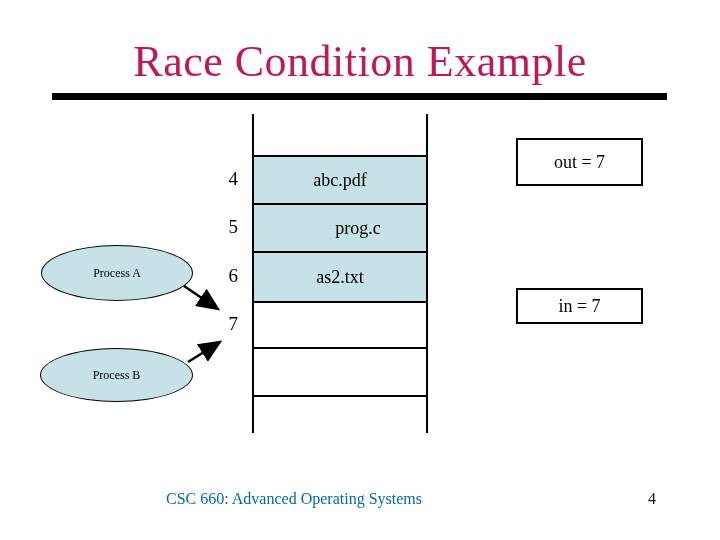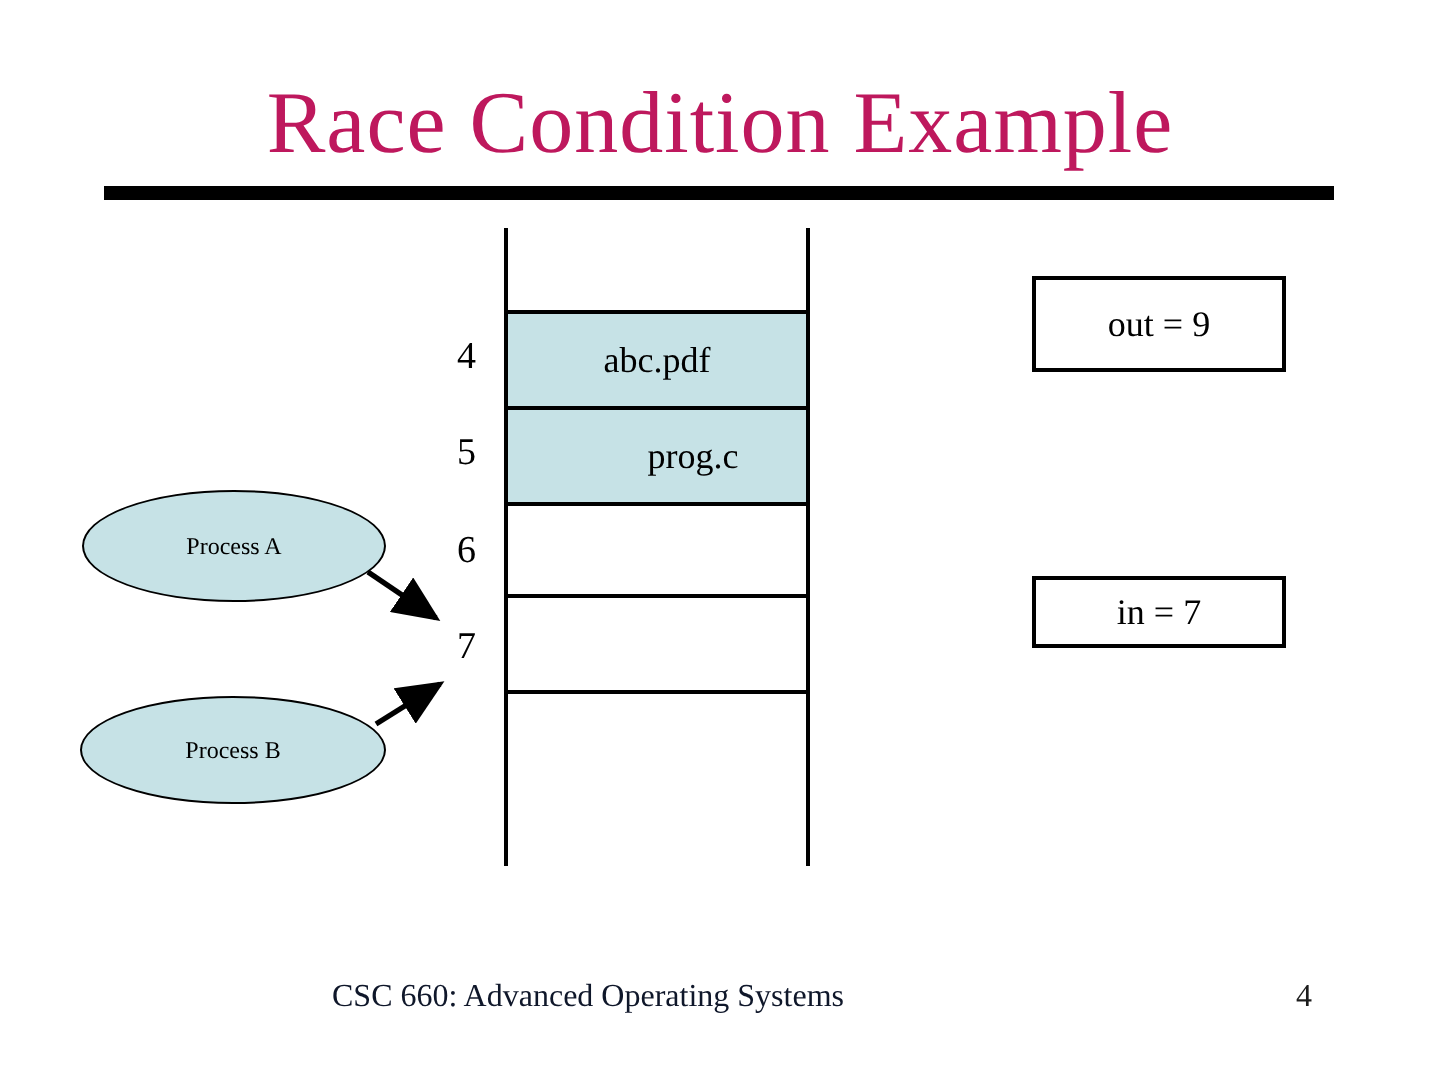--- a/index.html
+++ b/index.html
@@ -28,21 +28,21 @@
     position: absolute;
     left: 52px; top: 93px;
     width: 615px; height: 7px;
     background: var(--line);
   }
 
   
   .dir-table {
     position: absolute;
     left: 252px; top: 114px;
-    width: 153px; height: 319px;
+    width: 176px; height: 319px;
     border-left: 2px solid var(--line);
     border-right: 2px solid var(--line);
   }
   .dir-row {
     width: 100%;
     display: flex;
     align-items: center;
     justify-content: center;
     font-size: 18px;
   }
@@ -98,21 +98,21 @@
     position: absolute;
     left: 0; top: 0;
     width: 720px; height: 540px;
     pointer-events: none;
   }
 
   .footer-text {
     position: absolute;
     left: 166px; top: 490px;
     font-size: 16px;
-    color: #0f172a;
+    color: #0369a1;
   }
   .page-number {
     position: absolute;
     left: 640px; top: 490px;
     width: 24px;
     text-align: center;
     font-size: 16px;
     color: #1c1c1c;
   }
 </style>
@@ -123,41 +123,44 @@
 <div class="title-rule"></div>
 
 <div class="dir-table">
   <div class="dir-row dir-spacer-top"></div>
   <div class="dir-row dir-row-4">
     <span>abc.pdf</span>
   </div>
   <div class="dir-row dir-row-5">
     <span>prog.c</span>
   </div>
+  <div class="dir-row dir-row-6">
+    <span>as2.txt</span>
+  </div>
   <div class="dir-row dir-row-7">
     <span></span>
   </div>
   <div class="dir-row dir-row-8"></div>
   <div class="dir-row dir-spacer-bottom"></div>
 </div>
 
 <div class="dir-index idx-4">4</div>
 <div class="dir-index idx-5">5</div>
 <div class="dir-index idx-6">6</div>
 <div class="dir-index idx-7">7</div>
 
 <div class="process-ellipse process-a">
   <span>Process A</span>
 </div>
 <div class="process-ellipse process-b">
   <span>Process B</span>
 </div>
 
 <div class="pointer-box out-box">
-  <span>out = 9</span>
+  <span>out = 7</span>
 </div>
 <div class="pointer-box in-box">
   <span>in = 7</span>
 </div>
 
 <svg class="arrow-layer" viewBox="0 0 720 540" xmlns="http://www.w3.org/2000/svg">
   <defs>
     <marker id="arrowhead" markerWidth="10" markerHeight="8" refX="8" refY="4" orient="auto">
       <polygon points="0 0, 9 4, 0 8" fill="#000000"></polygon>
     </marker>

